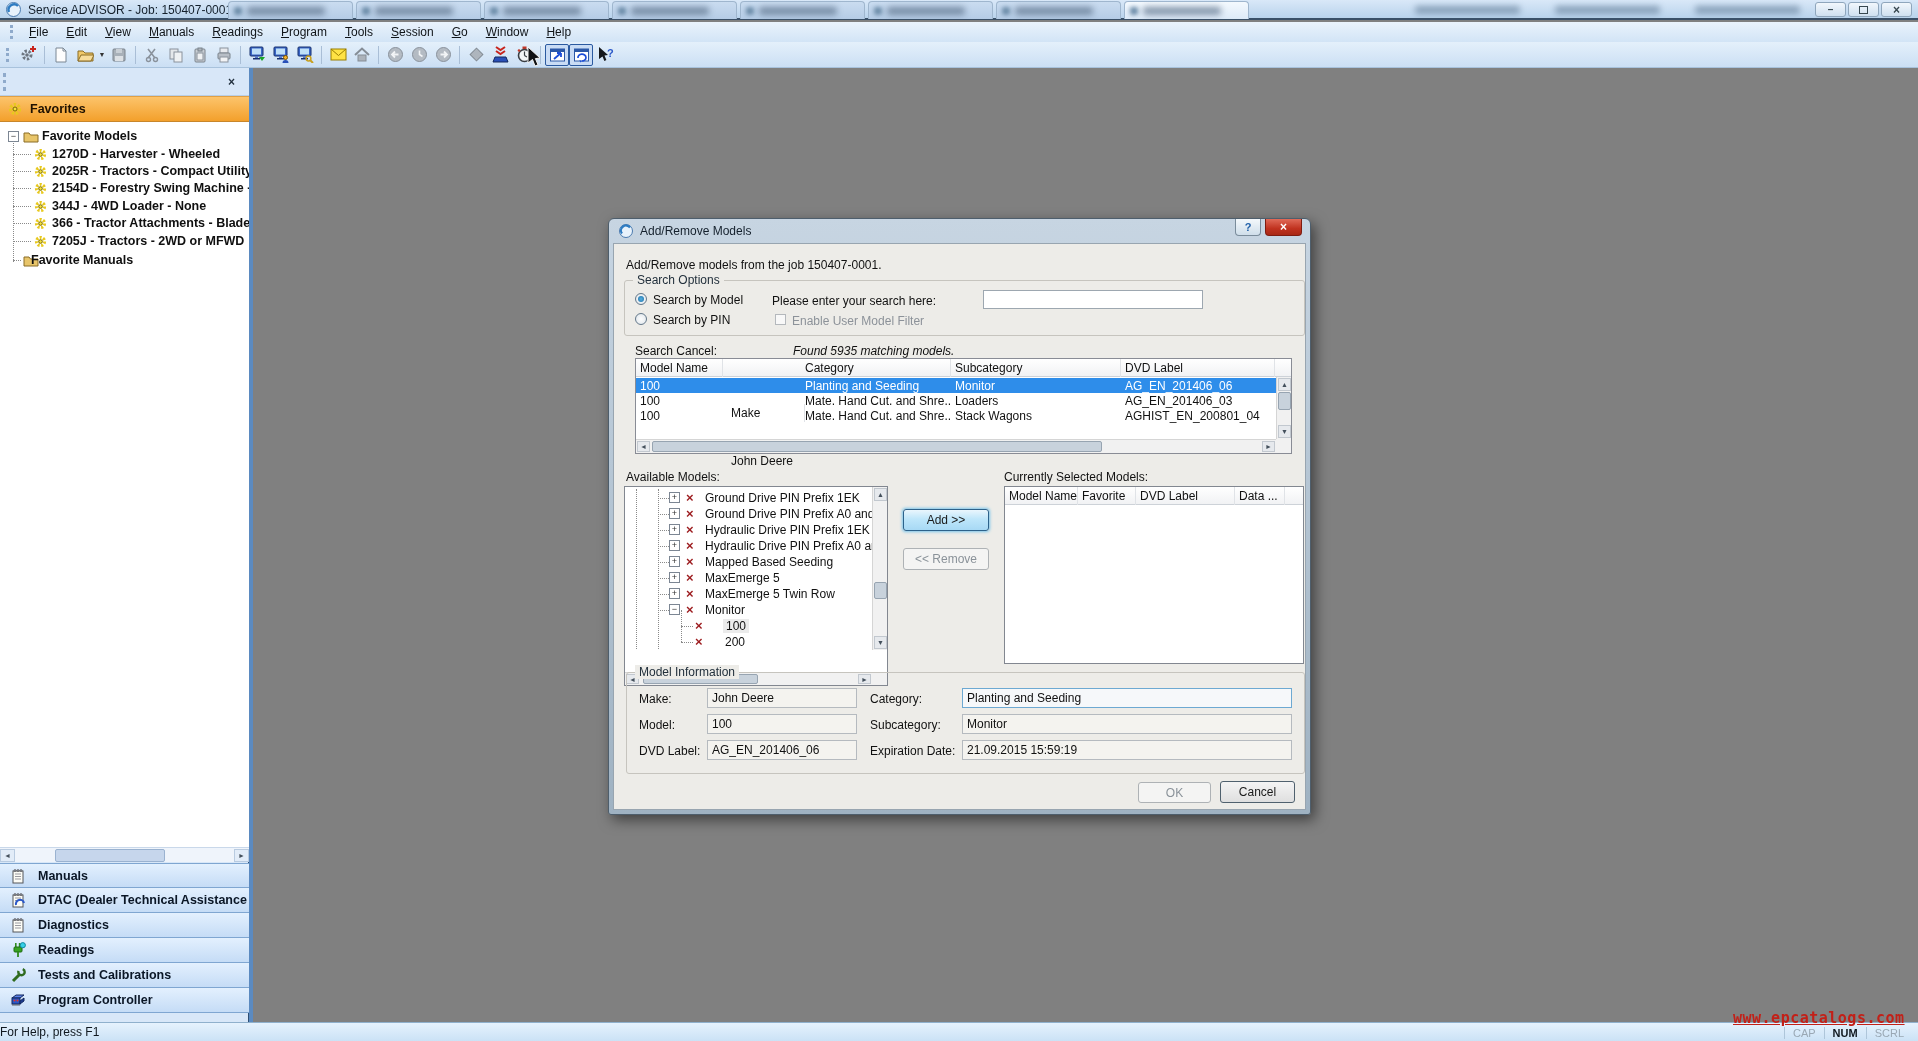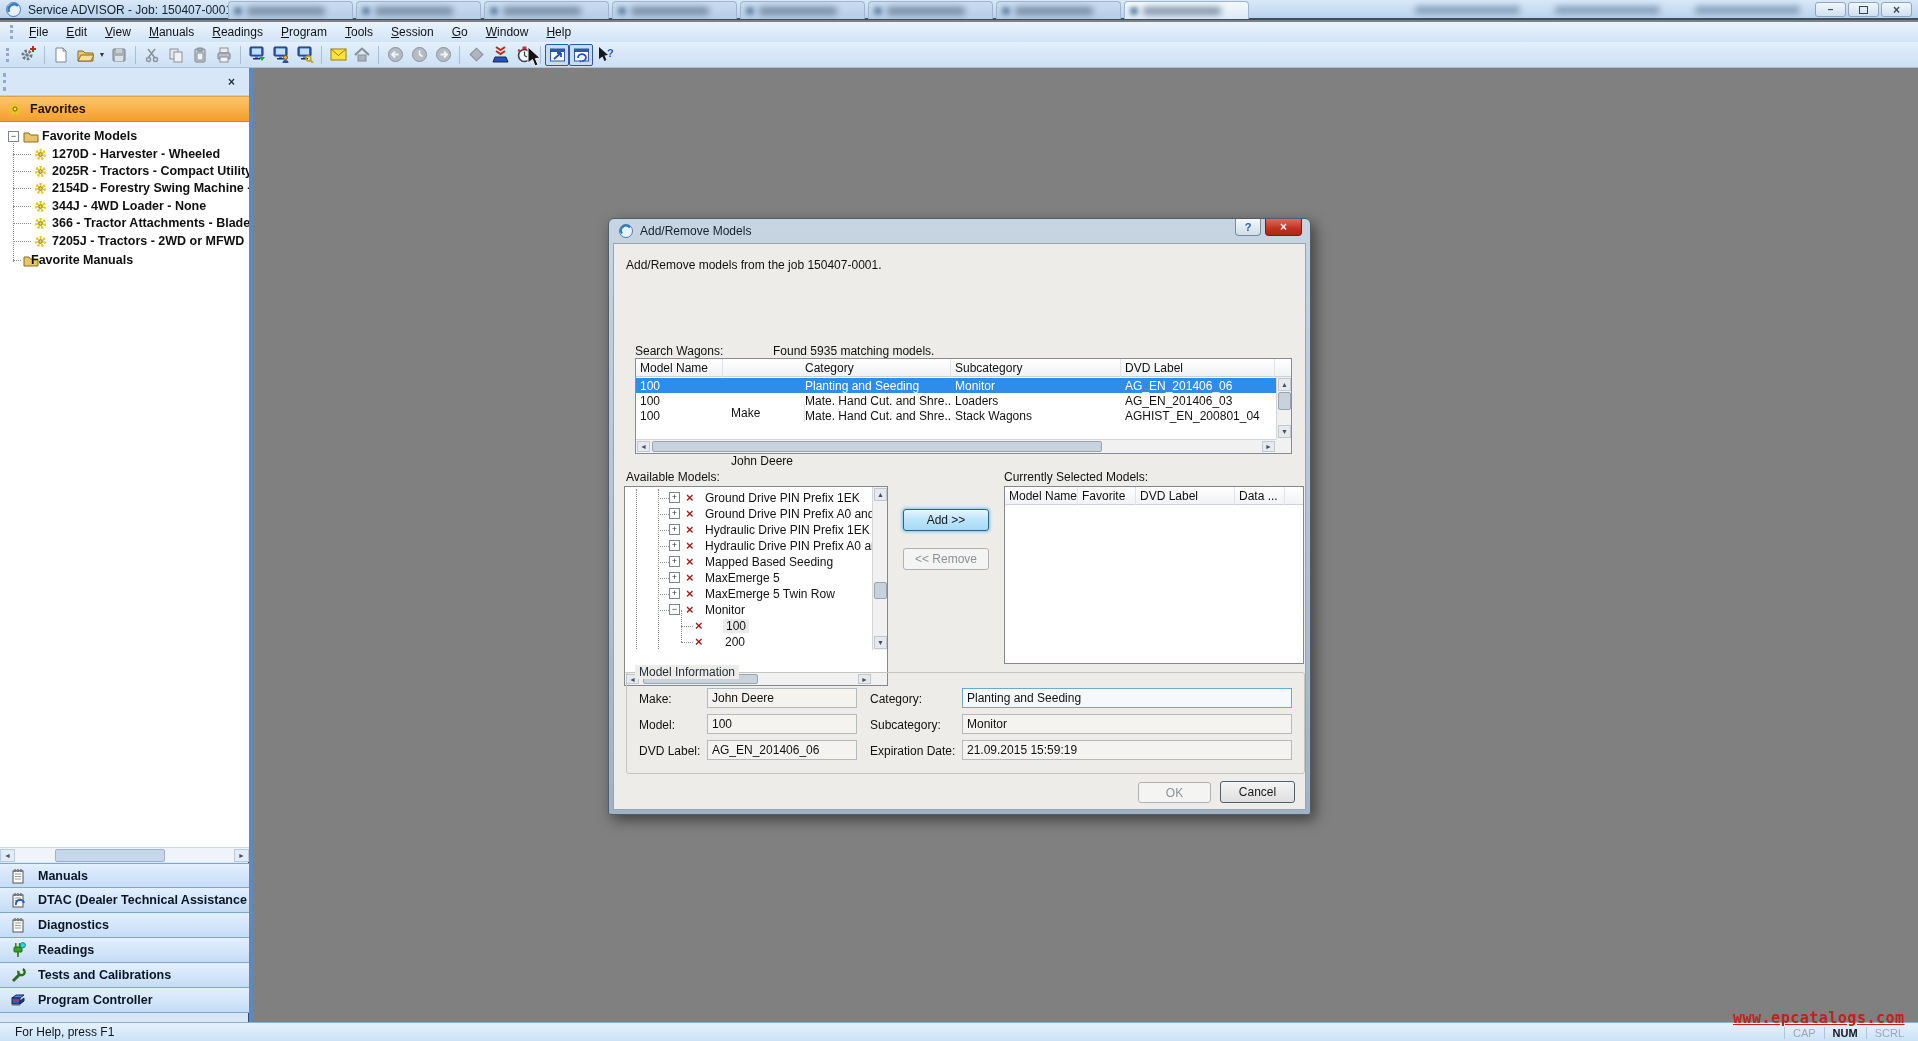--- a/index.html
+++ b/index.html
@@ -74,21 +74,21 @@
   .phthumb{position:absolute;left:55px;top:1px;width:110px;height:13px;background:#C6D6EC;border:1px solid #9AB2D0;border-radius:2px;}
   .pbtns{position:absolute;left:0;top:795px;width:249px;}
   .pbtn{height:25px;border-bottom:1px solid #7FA6D1;background:linear-gradient(#E3F0FE,#C5DCF6);
         display:flex;align-items:center;font-weight:bold;font-size:12.5px;color:#0A1626;white-space:nowrap;overflow:hidden;}
   .pbtn:first-child{border-top:1px solid #7FA6D1;}
   .pbtn svg{margin:0 12px 0 10px;flex:0 0 auto;}
 
   
   .statusbar{position:absolute;left:0;top:1022px;width:1918px;height:19px;
      background:linear-gradient(#E6F2FD,#CBE2F6);border-top:1px solid #8FB0CC;
-     display:flex;align-items:center;padding-left:15px;color:#10181F;}
+     display:flex;align-items:center;padding-left:0;color:#10181F;}
   .sright{position:absolute;right:6px;top:0;height:19px;display:flex;align-items:center;}
   .sind{padding:0 8px;font-size:11px;border-left:1px solid #AEC6DA;color:#9AA8B4;}
   .sind.on{color:#10181F;font-weight:bold;}
   .watermark{position:absolute;left:1733px;top:1009px;font-family:"DejaVu Sans Mono",monospace;
      font-size:15px;font-weight:bold;color:#C22018;text-decoration:underline;letter-spacing:.5px;z-index:40;}
 
   
   .dialog{position:absolute;left:608px;top:218px;width:703px;height:597px;z-index:20;
      background:linear-gradient(#C7D5E2,#9FB2C2);border:1px solid #4E5E6C;border-radius:6px 6px 3px 3px;
      box-shadow:4px 5px 14px rgba(0,0,0,.5);}
@@ -554,23 +554,34 @@
         <path d="M3,9.5 A5,5 0 0 1 11,3.5" stroke="#2E7CC2" stroke-width="2.2" fill="none"></path>
       </svg>
       <span>Add/Remove Models</span>
       <span class="dhelp"></span>
       <span class="dclose"></span>
     </div>
     <div class="dcontent">
 
       <span class="dsub">Add/Remove models from the job 150407-0001.</span>
 
-
-      <span class="dlabel" style="left:21px;top:100px;">Search Wagons:</span>
-      <span class="dlabel" style="left:159px;top:100px;">Found 5935 matching models.</span>
+      <div class="gbox" style="left:10px;top:36px;width:681px;height:56px;">
+        <span class="glegend">Search Options</span>
+        <span class="radio checked" style="left:10px;top:12px;"></span>
+        <span class="dlabel" style="left:28px;top:12px;">Search by Model</span>
+        <span class="radio" style="left:10px;top:32px;"></span>
+        <span class="dlabel" style="left:28px;top:32px;">Search by PIN</span>
+        <span class="dlabel" style="left:147px;top:13px;">Please enter your search here:</span>
+        <span class="cbox" style="left:150px;top:33px;"></span>
+        <span class="dlabel dis" style="left:167px;top:33px;">Enable User Model Filter</span>
+        <input class="sinput" style="left: 358px; top: 9px; width: 220px;" value="">
+      </div>
+
+      <span class="dlabel" style="left:21px;top:100px;">Search Cancel:</span>
+      <span class="dlabel" style="left:179px;top:100px;font-style:italic;">Found 5935 matching models.</span>
 
       <div class="rtable">
         <div class="rhead">
           <span class="hc c0">Model Name</span>
           <span class="hc c1">Make</span>
           <span class="hc c2">Category</span>
           <span class="hc c3">Subcategory</span>
           <span class="hc c4">DVD Label</span>
         </div>
         <div class="rrow sel" style="top:19px;">

